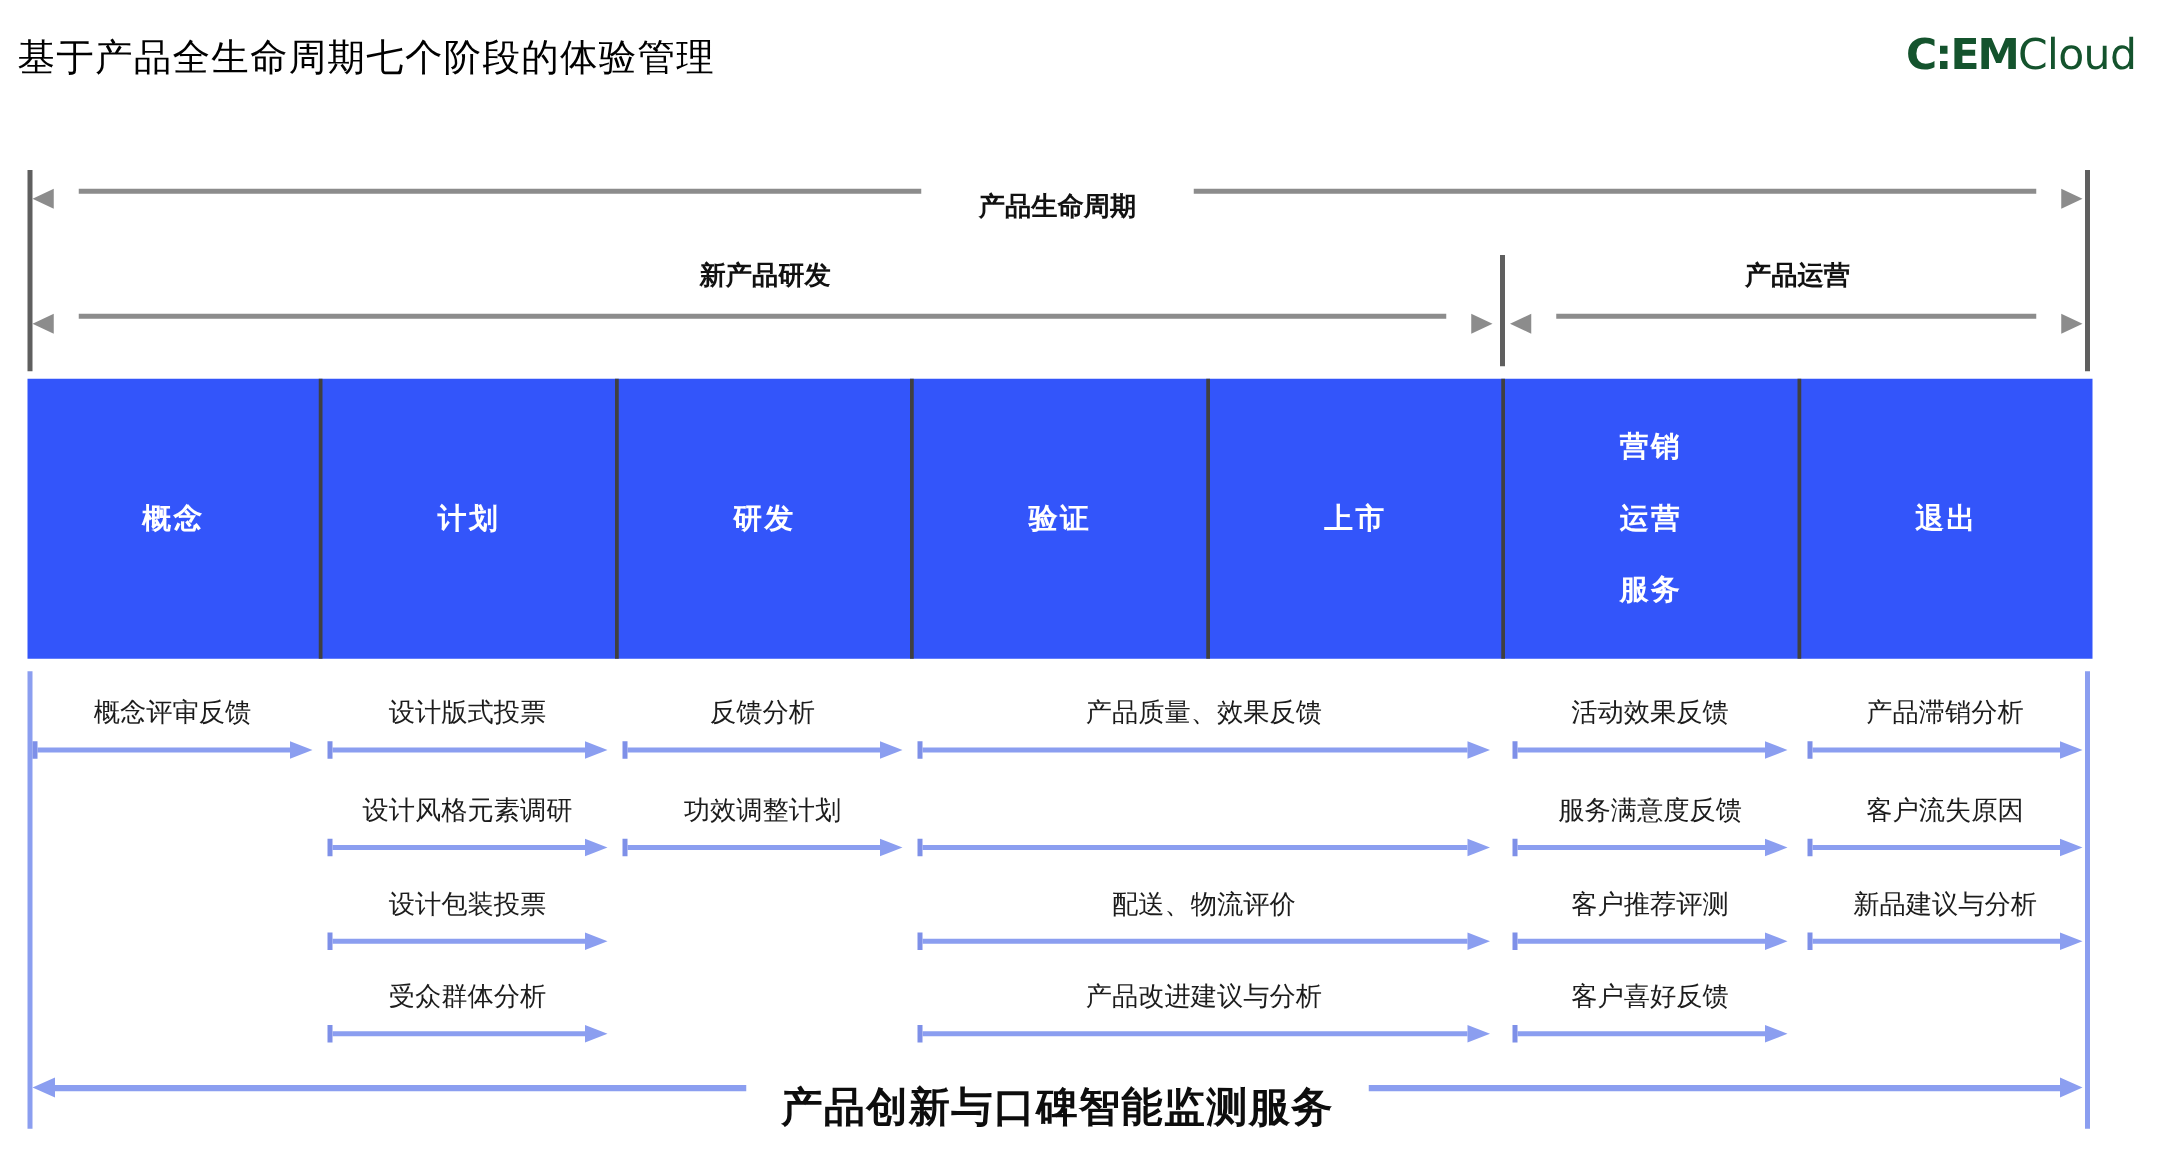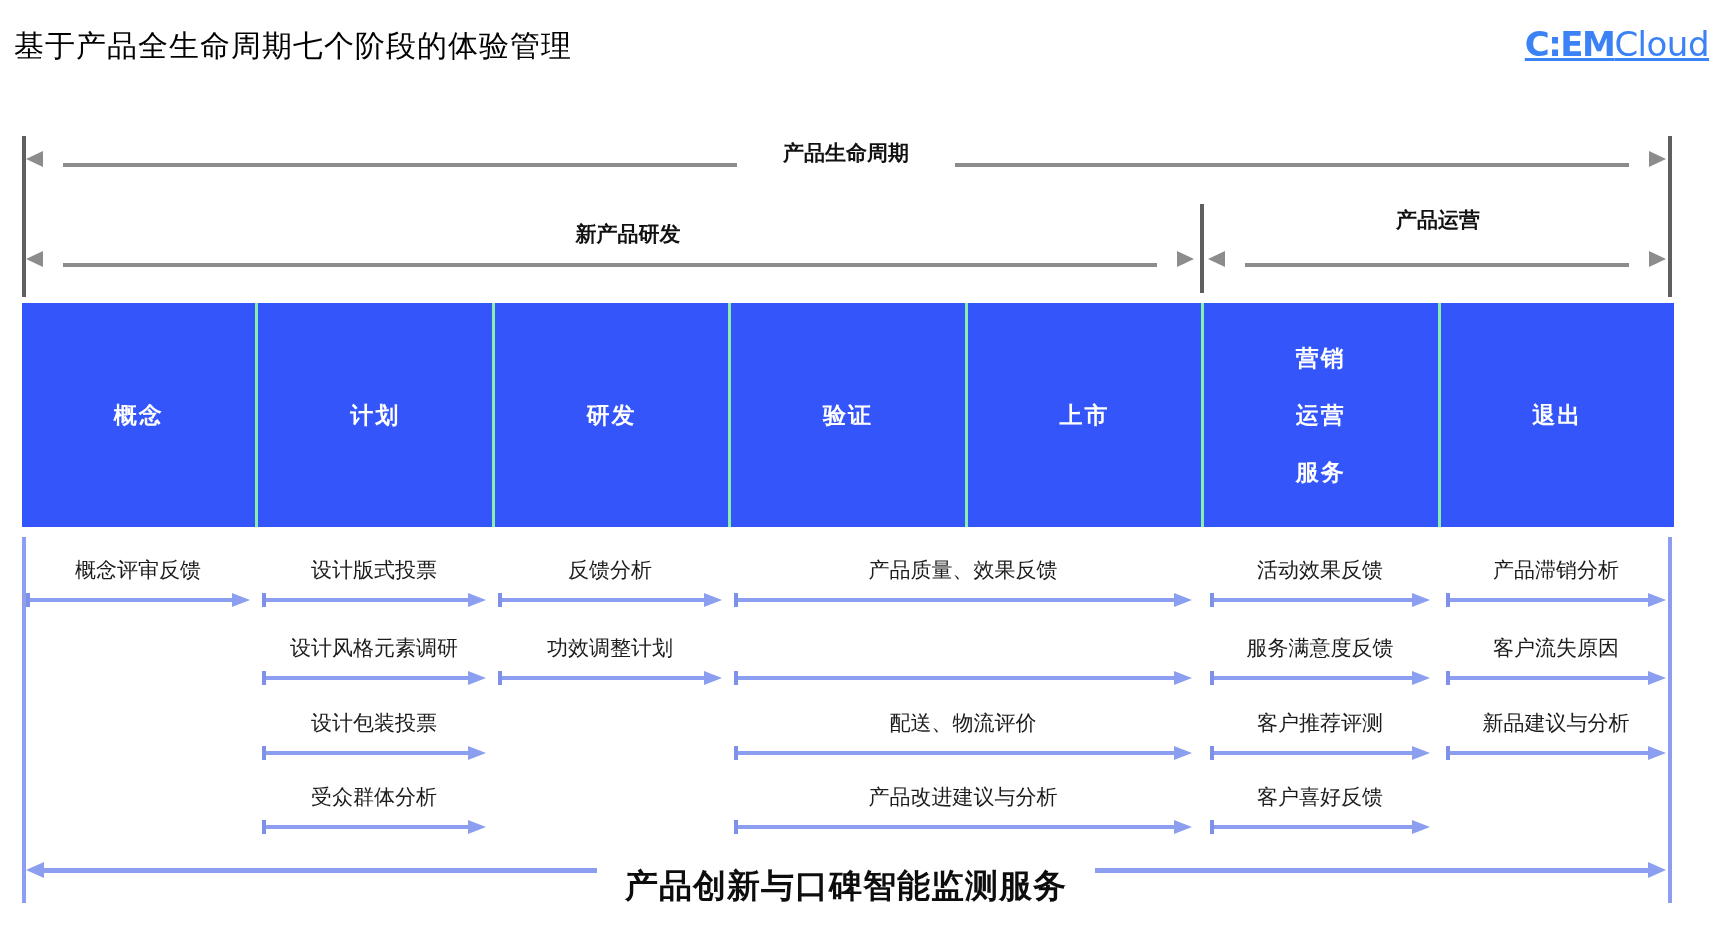--- a/index.html
+++ b/index.html
@@ -2,36 +2,36 @@
 <html><head>
 <meta charset="utf-8">
 <style>
   html,body{margin:0;padding:0;background:#ffffff;}
   .canvas{
     position:relative;width:1731px;height:931px;background:#ffffff;overflow:hidden;
     font-family:"DejaVu Sans","Liberation Sans",sans-serif;color:#222;
   }
   
   .title{position:absolute;left:14px;top:26px;font-size:30px;font-weight:500;color:#000000;letter-spacing:1px;}
-  .logo{position:absolute;right:22px;top:24px;font-size:34px;color:#3b82f6;white-space:nowrap;text-decoration:underline;}
+  .logo{position:absolute;right:22px;top:24px;font-size:34px;color:#14532d;white-space:nowrap;}
   .logo .brand{font-weight:800;letter-spacing:-1.5px;}
   .logo .suffix{font-weight:400;letter-spacing:-0.5px;}
   
   .vbar{position:absolute;width:4px;background:#5f5f5f;}
   .vbar-mid{position:absolute;width:4px;background:#5f5f5f;}
-  .garrow{position:absolute;height:16px;display:flex;align-items:flex-end;gap:20px;}
+  .garrow{position:absolute;height:16px;display:flex;align-items:flex-start;gap:20px;}
   .garrow .shaft{flex:1;height:4px;background:#8c8c8c;}
   .garrow .head-l{width:0;height:0;border-right:17px solid #8c8c8c;border-top:8px solid transparent;border-bottom:8px solid transparent;}
   .garrow .head-r{width:0;height:0;border-left:17px solid #8c8c8c;border-top:8px solid transparent;border-bottom:8px solid transparent;}
   .garrow .mid-label{font-size:21px;font-weight:700;color:#111;padding:0 26px;white-space:nowrap;}
   .phase-label{position:absolute;text-align:center;font-size:21px;font-weight:700;color:#111;}
   
   .stagebar{position:absolute;left:22px;top:303px;width:1652px;height:224px;display:flex;background:#3355fa;}
   .stage{flex:1;display:flex;flex-direction:column;align-items:center;justify-content:center;
-         border-right:3px solid #86efac;color:#ffffff;font-size:23px;font-weight:700;letter-spacing:2px;}
+         border-right:3px solid #404040;color:#ffffff;font-size:23px;font-weight:700;letter-spacing:2px;}
   .stage:last-child{border-right:none;}
   .stage .ln{display:block;line-height:1;}
   .stage .multi{display:flex;flex-direction:column;gap:34px;align-items:center;}
   
   .pbar{position:absolute;width:4px;background:#8b9ef0;}
   .fcell{position:absolute;height:26px;text-align:center;font-size:21px;color:#1c1c1c;white-space:nowrap;}
   .farrow{position:absolute;height:14px;display:flex;align-items:center;}
   .farrow .tick{width:4px;height:14px;background:#7e90e8;}
   .farrow .shaft{flex:1;height:4px;background:#8b9ef0;}
   .farrow .head{width:0;height:0;border-left:18px solid #8b9ef0;border-top:7px solid transparent;border-bottom:7px solid transparent;}
@@ -57,21 +57,21 @@
   <div class="vbar-mid" style="left:1200px;top:204px;height:89px;"></div>
 
   <div class="garrow" style="left:26px;top:151px;width:1640px;">
     <span class="head-l"></span>
     <span class="shaft"></span>
     <span class="mid-label">产品生命周期</span>
     <span class="shaft"></span>
     <span class="head-r"></span>
   </div>
 
-  <div class="phase-label" style="left:22px;top:220px;width:1180px;margin-left:16px;">新产品研发</div>
+  <div class="phase-label" style="left:22px;top:206px;width:1180px;">新产品研发</div>
   <div class="phase-label" style="left:1202px;top:206px;width:472px;">产品运营</div>
 
   <div class="garrow" style="left:26px;top:251px;width:1168px;">
     <span class="head-l"></span>
     <span class="shaft"></span>
     <span class="head-r"></span>
   </div>
   <div class="garrow" style="left:1208px;top:251px;width:458px;">
     <span class="head-l"></span>
     <span class="shaft"></span>

